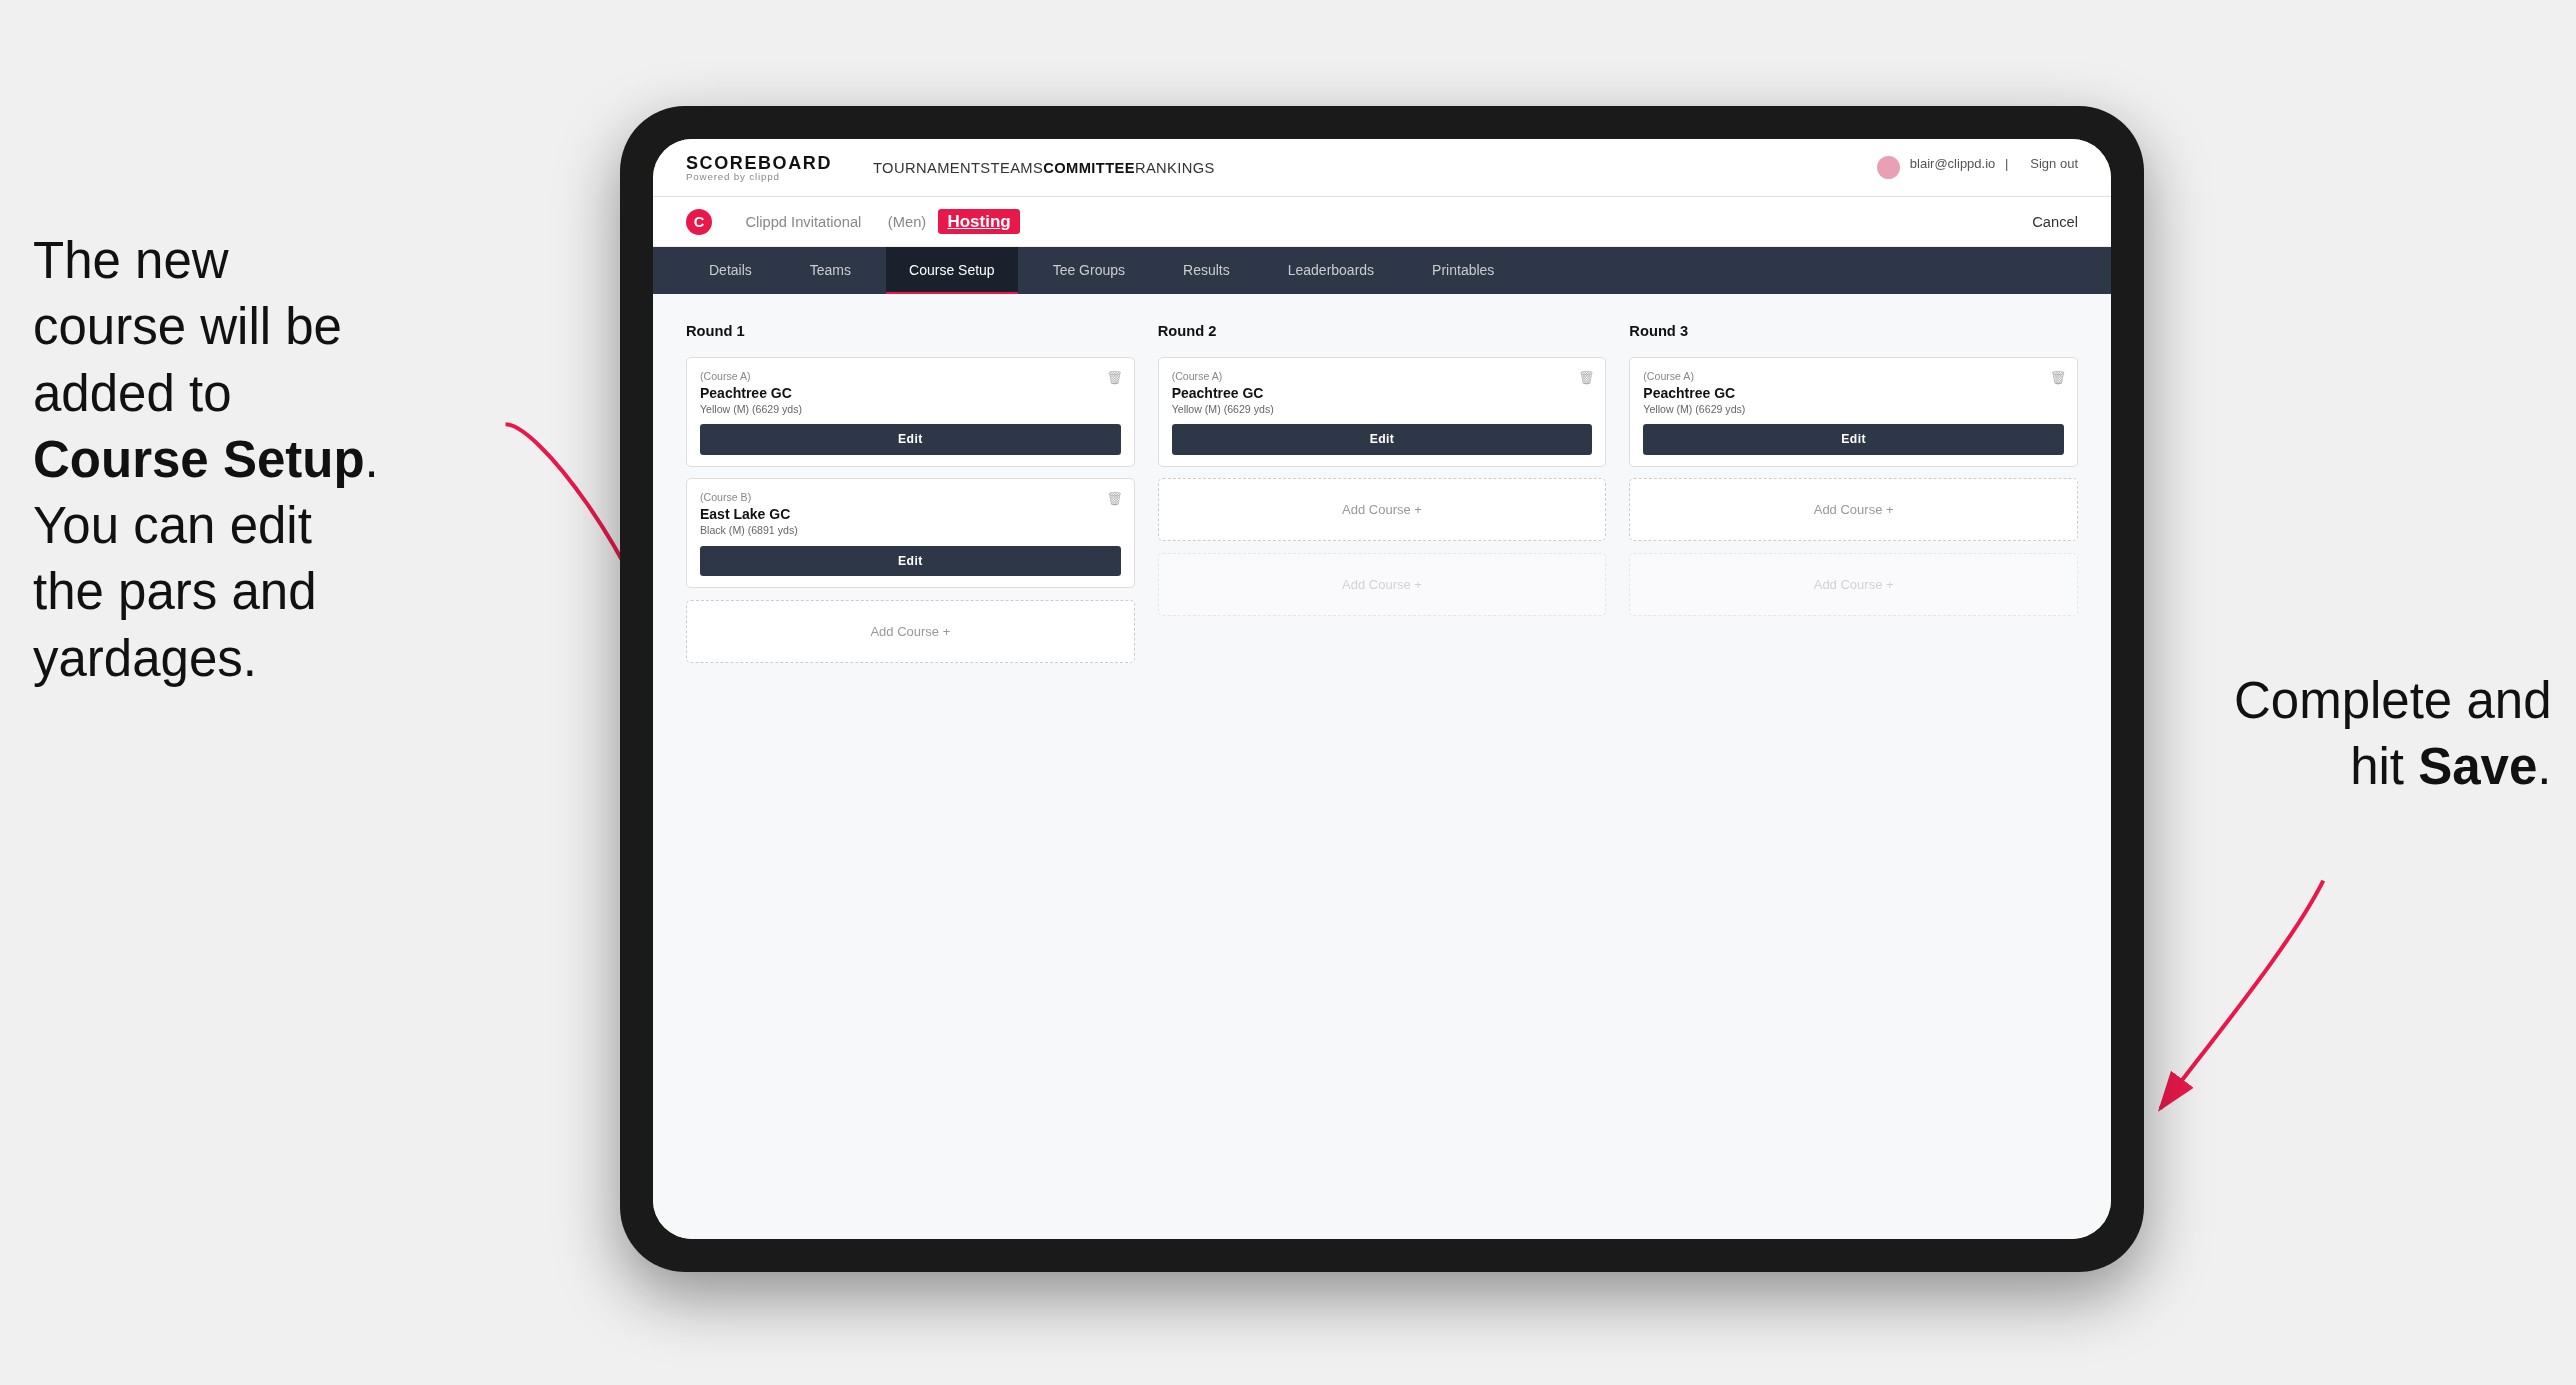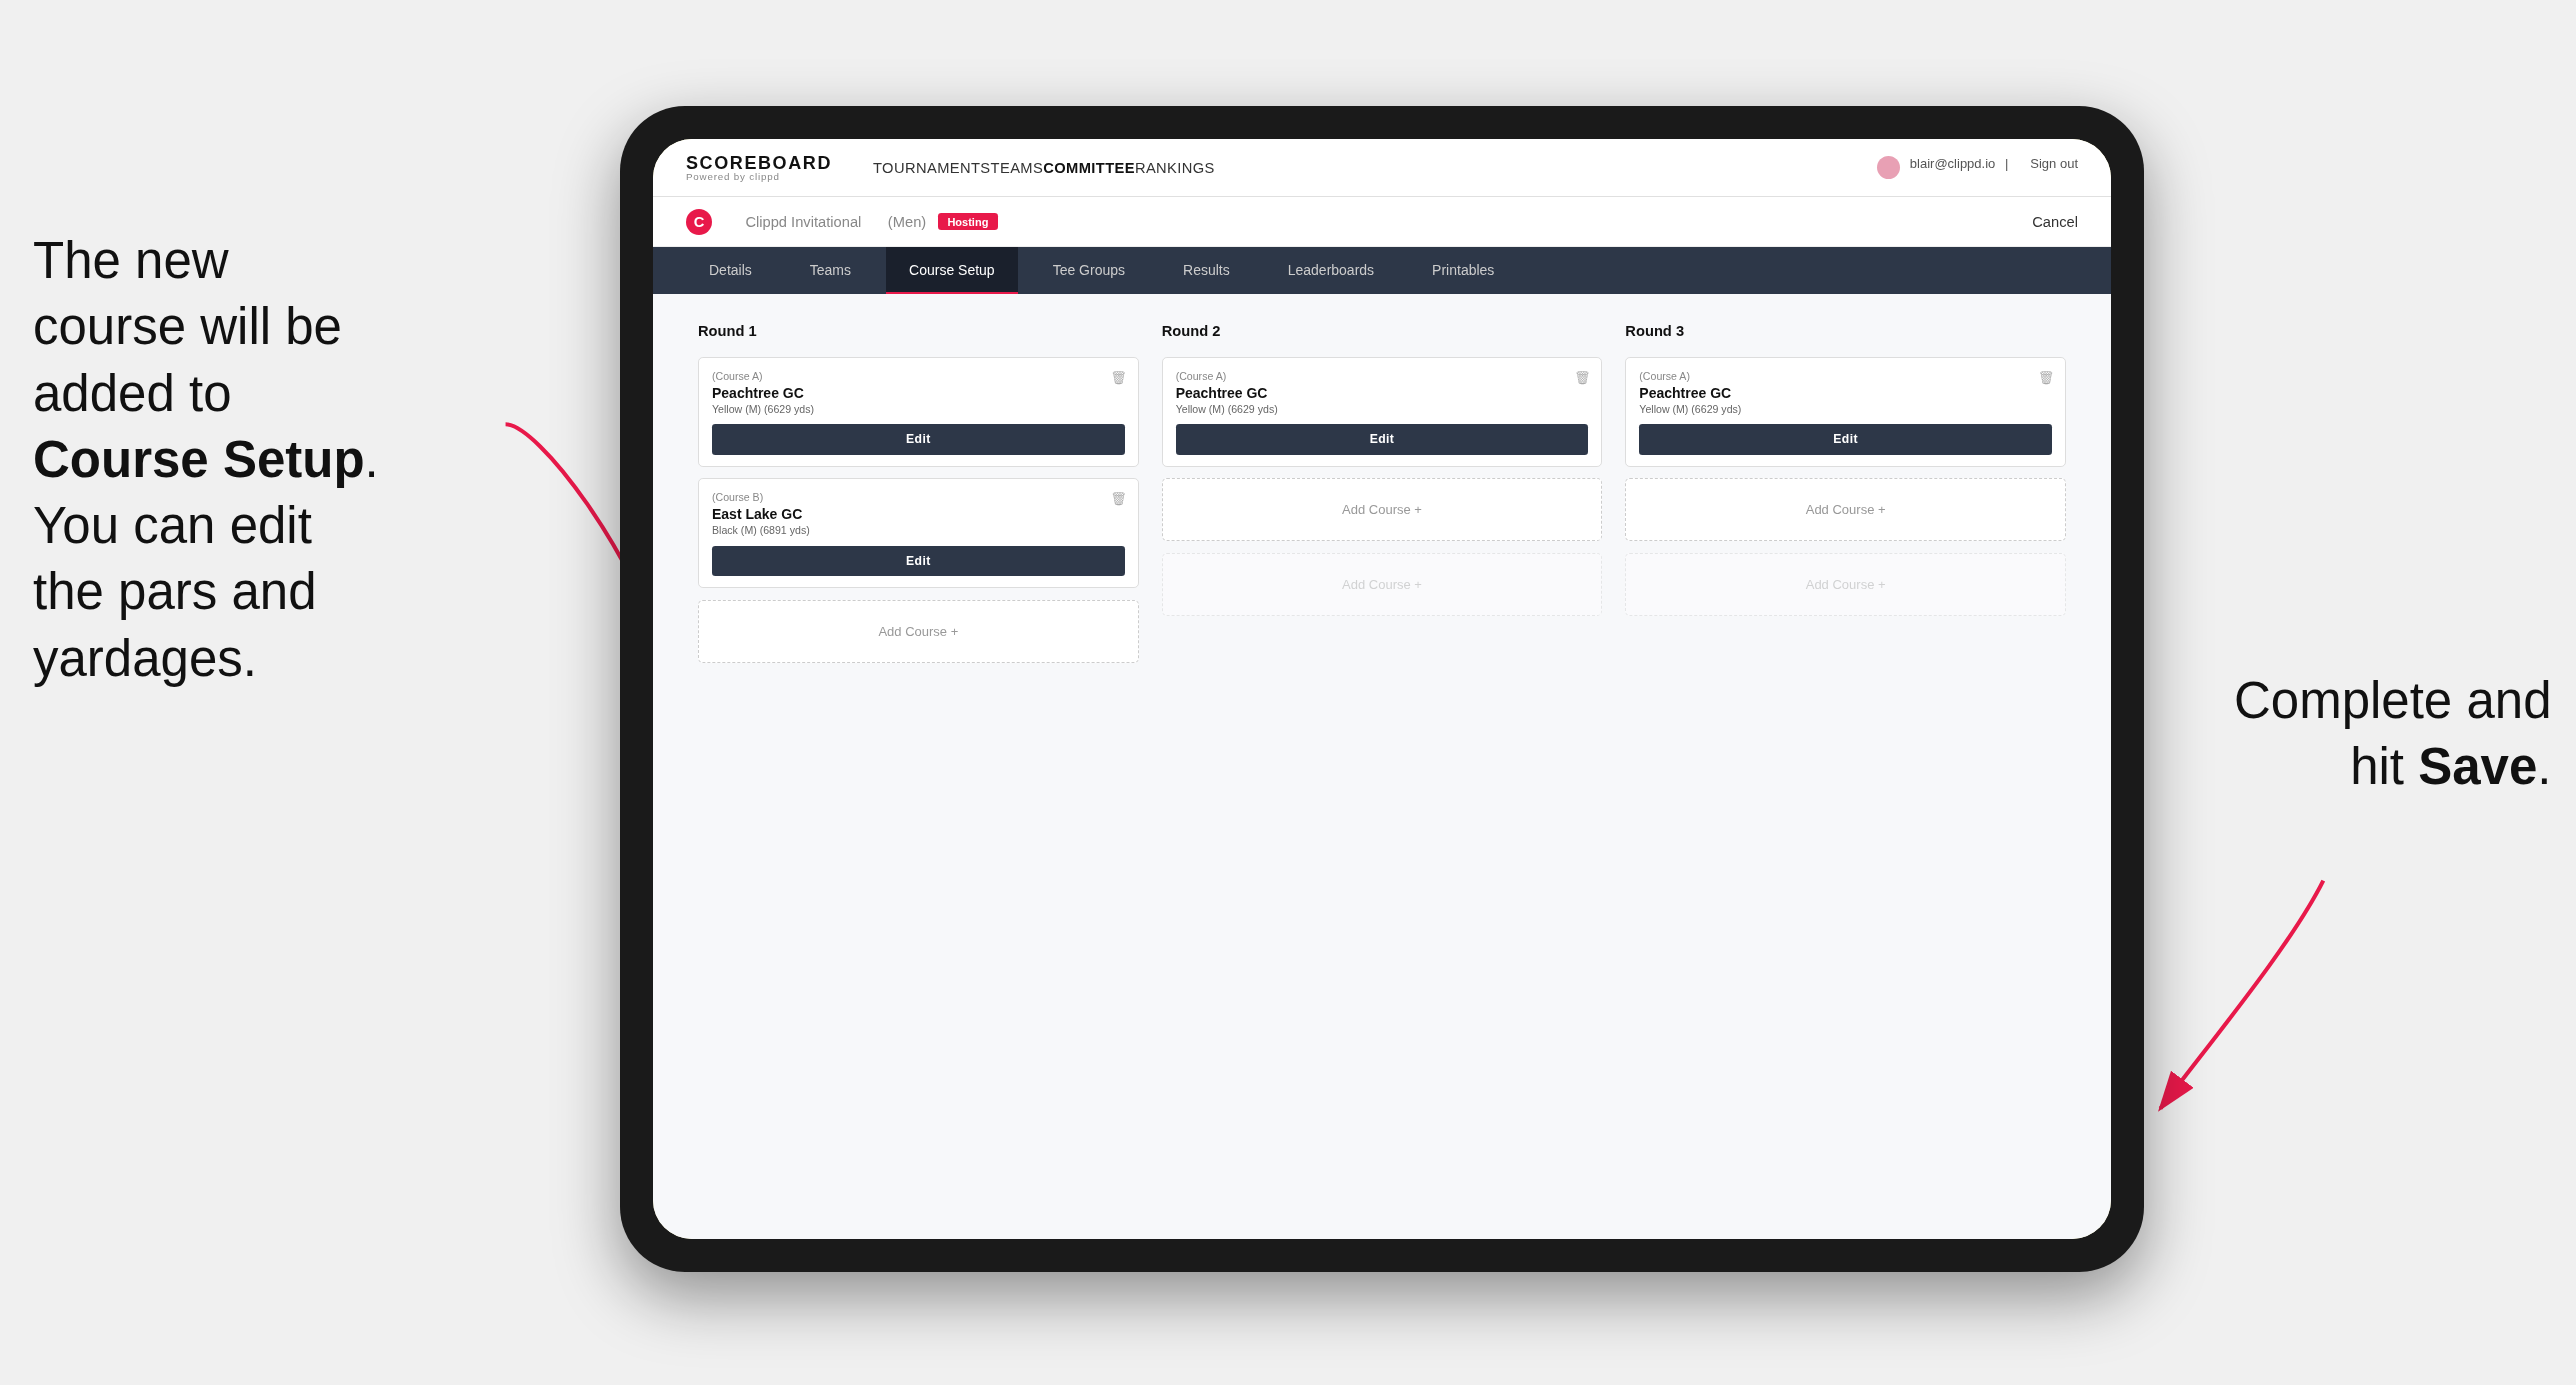--- a/index.html
+++ b/index.html
@@ -163,24 +163,25 @@
     .tournament-name span {
       color: #888;
       font-weight: 400;
       font-size: 14.7px;
       margin-left: 22px;
     }
 
     .hosting-badge {
       background: #e8194a;
       color: white;
-      font-size: 11px;
+      font-size: 17px;
       padding: 2.4px 9.8px;
       border-radius: 3.3px;
       font-weight: 600;
+      text-decoration: underline;
     }
 
     .cancel-btn {
       font-size: 14.7px;
       color: #333;
       cursor: pointer;
     }
 
     
     .tabs-bar {
@@ -202,21 +203,21 @@
     .tab-item.active {
       color: #fff;
       background: #1a202c;
       border-bottom: 2.4px solid #e8194a;
     }
 
     
     .main-content {
       flex: 1;
       background: #f7f8fa;
-      padding: 29px 45px;
+      padding: 29px 33px;
       overflow-y: auto;
     }
 
     .rounds-grid {
       display: grid;
       grid-template-columns: 1fr 1fr 1fr;
       gap: 23px;
     }
 
     .round-column {

